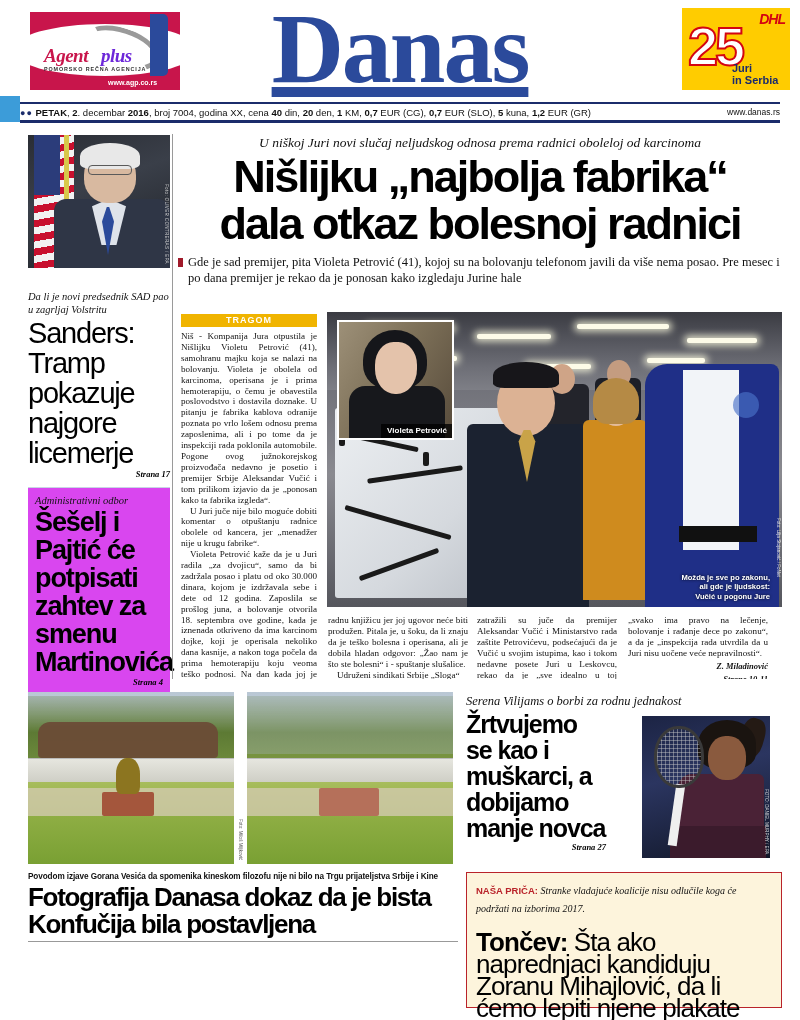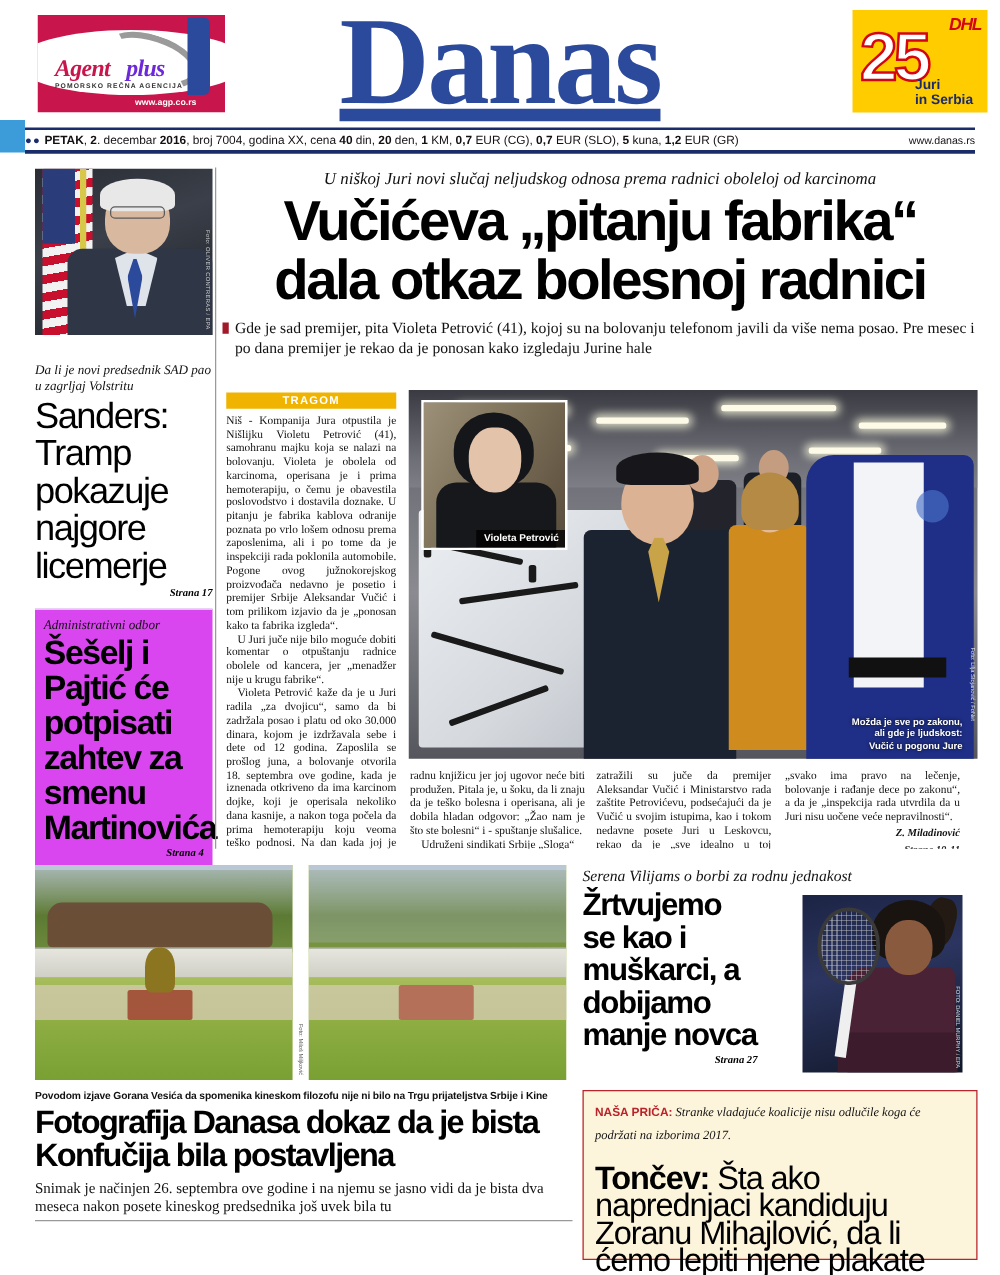--- a/index.html
+++ b/index.html
@@ -490,21 +490,21 @@
       <div class="head-bold">Šešelj i Pajtić će potpisati zahtev za smenu Martinovića</div>
       <div class="strana">Strana 4</div>
     </div>
   </div>
 
   <div class="divider-v"></div>
 
   <div class="mainhead">
     <div class="mh-kicker">U niškoj Juri novi slučaj neljudskog odnosa prema radnici oboleloj od karcinoma</div>
     <div class="mh-title">
-      <div>Vučićeva „pitanju fabrika“</div>
+      <div>Nišlijku „najbolja fabrika“</div>
       <div>dala otkaz bolesnoj radnici</div>
     </div>
     <div class="mh-lead">
       <span class="lead-sq"></span>
       <span>Gde je sad premijer, pita Violeta Petrović (41), kojoj su na bolovanju telefonom javili da više nema posao. Pre mesec i po dana premijer je rekao da je ponosan kako izgledaju Jurine hale</span>
     </div>
   </div>
 
   <div class="tragom">TRAGOM</div>
 
@@ -596,21 +596,20 @@
       <div class="bp-ground"></div>
       <div class="bp-path"></div>
       <div class="bp-pedestal2"></div>
     </div>
     <div class="bp-credit">Foto: Miloš Miljković</div>
   </div>
 
   <div class="botstory">
     <div class="bs-kicker">Povodom izjave Gorana Vesića da spomenika kineskom filozofu nije ni bilo na Trgu prijateljstva Srbije i Kine</div>
     <div class="bs-title">Fotografija Danasa dokaz da je bista Konfučija bila postavljena</div>
-    <div class="bs-lead">Snimak je načinjen 26. septembra ove godine i na njemu se jasno vidi da je bista dva meseca nakon posete kineskog predsednika još uvek bila tu</div>
     <div class="bs-rule"></div>
   </div>
 
   <div class="serena">
     <div class="ser-kicker">Serena Vilijams o borbi za rodnu jednakost</div>
     <div class="ser-title">Žrtvujemo se kao i muškarci, a dobijamo manje novca</div>
     <div class="strana" style="width:140px">Strana 27</div>
     <div class="ser-photo">
       <div class="ser-body"></div>
       <div class="ser-skirt"></div>

